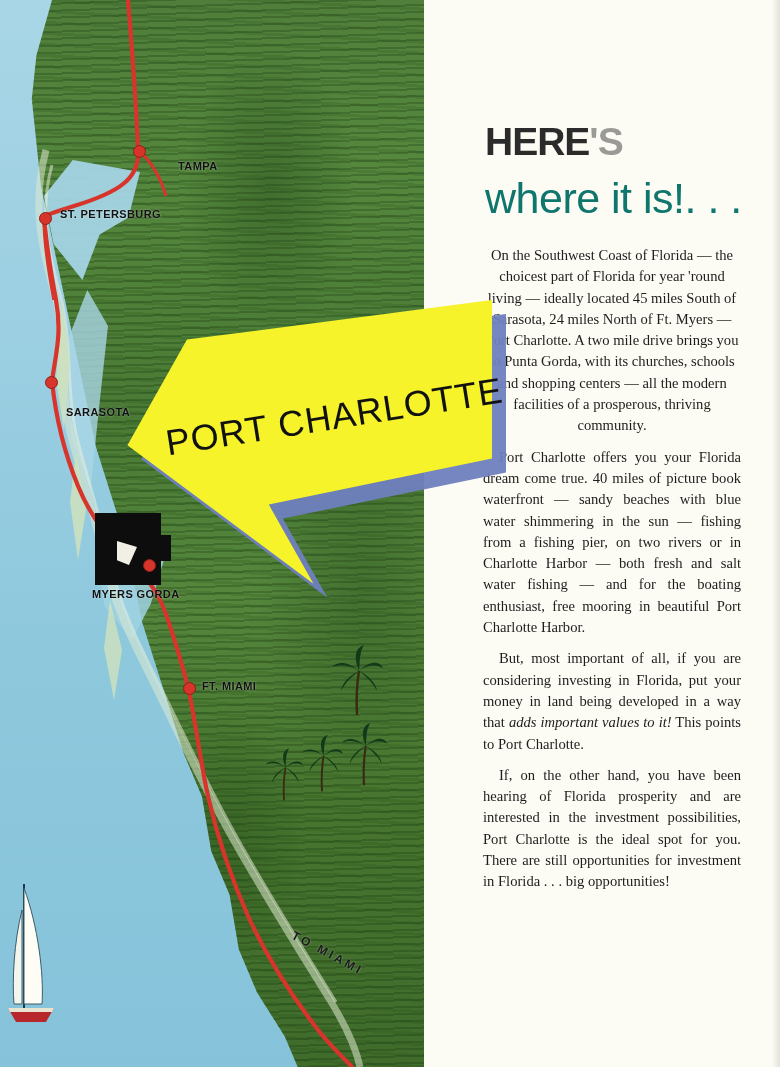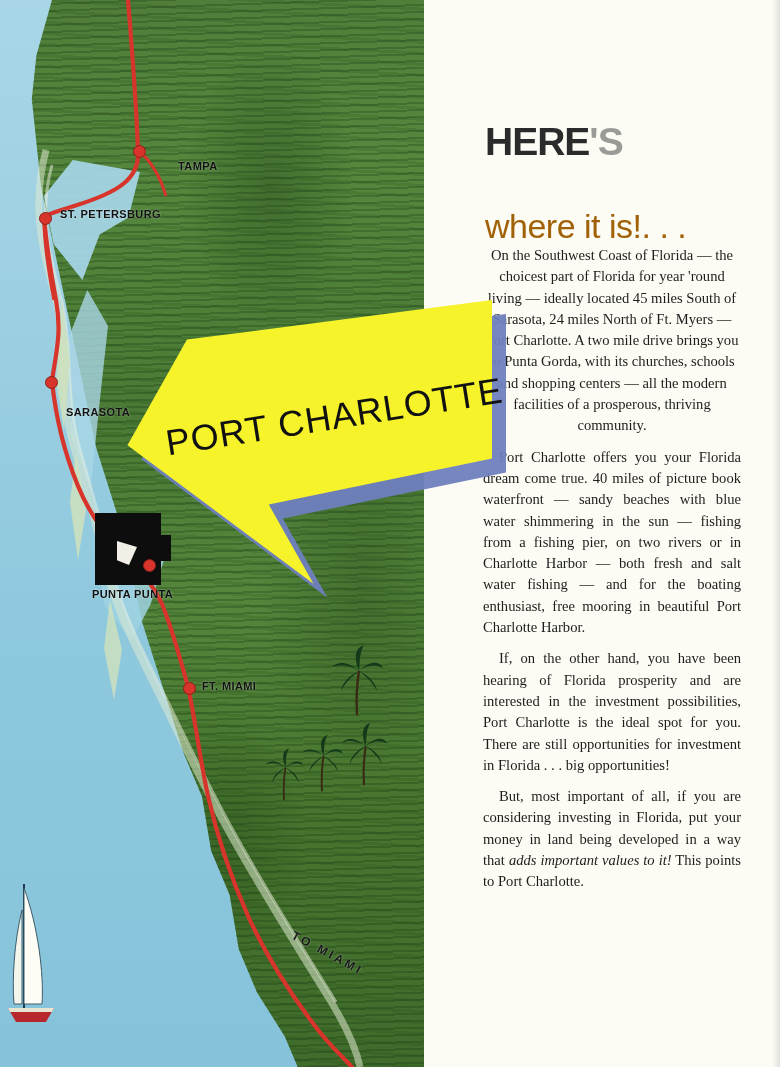--- a/index.html
+++ b/index.html
@@ -149,24 +149,23 @@
     font-family:"Liberation Sans", sans-serif;
     font-weight:bold;font-size:39px;line-height:48px;
     letter-spacing:-1px;
     color:#2b2b2b;
     margin-top:12px;
   }
   .headline .g{color:#9a9a96;}
   .subhead{
     position:absolute;left:61px;top:178px;
     font-family:"Liberation Sans", sans-serif;
-    font-weight:normal;font-size:34px;line-height:40px;
-    color:#a16207;
+    font-weight:normal;font-size:43px;line-height:40px;
+    color:#0f766e;
     letter-spacing:-.5px;
-    margin-top:28px;
   }
   .body{
     position:absolute;left:59px;top:245px;width:258px;
     font-family:"Liberation Serif", serif;
     font-size:14.6px;line-height:21.3px;
     color:#1d1d1d;
     text-align:justify;
   }
   .body p{margin:0 0 10px 0;}
   .body p.first{
@@ -230,21 +229,21 @@
     <div class="city-dot" style="left:133px;top:145px;"></div>
     <div class="city-label" style="left:178px;top:160px;text-align:center;">TAMPA</div>
 
     <div class="city-dot" style="left:39px;top:212px;"></div>
     <div class="city-label" style="left:60px;top:208px;">ST. PETERSBURG</div>
 
     <div class="city-dot" style="left:45px;top:376px;"></div>
     <div class="city-label" style="left:66px;top:378px;margin-top:28px;">SARASOTA</div>
 
     <div class="city-dot" style="left:143px;top:559px;"></div>
-    <div class="city-label" style="left:92px;top:588px;">PUNTA PUNTA</div>
+    <div class="city-label" style="left:92px;top:588px;">MYERS GORDA</div>
 
     <div class="city-dot" style="left:183px;top:682px;"></div>
     <div class="city-label" style="left:202px;top:680px;">FT. MIAMI</div>
 
     <div class="to-miami">TO MIAMI</div>
 
     <svg class="palm" style="left:330px;top:645px;" width="54" height="72" viewBox="0 0 54 72">
       <path d="M27 70 C26 52, 27 38, 29 26" stroke="#3a2a14" stroke-width="2.4" fill="none"></path>
       <path d="M29 26 C18 16, 8 16, 2 22 C12 18, 22 21, 29 26Z" fill="#13391a"></path>
       <path d="M29 26 C40 15, 50 16, 53 23 C44 18, 35 21, 29 26Z" fill="#13391a"></path>
@@ -290,22 +289,22 @@
 
   <div class="text-panel">
     <div class="headline">
       <span>HERE</span><span class="g">'S</span>
     </div>
     <div class="subhead">where it is!. . .</div>
 
     <div class="body">
       <p class="first">On the Southwest Coast of Florida — the choicest part of Florida for year 'round living — ideally located 45 miles South of Sarasota, 24 miles North of Ft. Myers — Port Charlotte. A two mile drive brings you to Punta Gorda, with its churches, schools and shopping centers — all the modern facilities of a prosperous, thriving community.</p>
       <p><span class="ind"></span><span>Port Charlotte offers you your Florida dream come true. 40 miles of picture book waterfront — sandy beaches with blue water shimmering in the sun — fishing from a fishing pier, on two rivers or in Charlotte Harbor — both fresh and salt water fishing — and for the boating enthusiast, free mooring in beautiful Port Charlotte Harbor.</span></p>
+      <p><span class="ind"></span><span>But, most important of all, if you are considering investing in Florida, put your money in land being developed in a way that </span><em>adds important values to it!</em><span> This points to Port Charlotte.</span></p>
       <p><span class="ind"></span><span>If, on the other hand, you have been hearing of Florida prosperity and are interested in the investment possibilities, Port Charlotte is the ideal spot for you. There are still opportunities for investment in Florida . . . big opportunities!</span></p>
-      <p><span class="ind"></span><span>But, most important of all, if you are considering investing in Florida, put your money in land being developed in a way that </span><em>adds important values to it!</em><span> This points to Port Charlotte.</span></p>
     </div>
   </div>
 
   <div class="arrow-wrap">
     <div class="arrow-shadow"></div>
     <div class="arrow"></div>
     <div class="arrow-text">PORT CHARLOTTE</div>
   </div>
 
   <div class="page-edge"></div>

